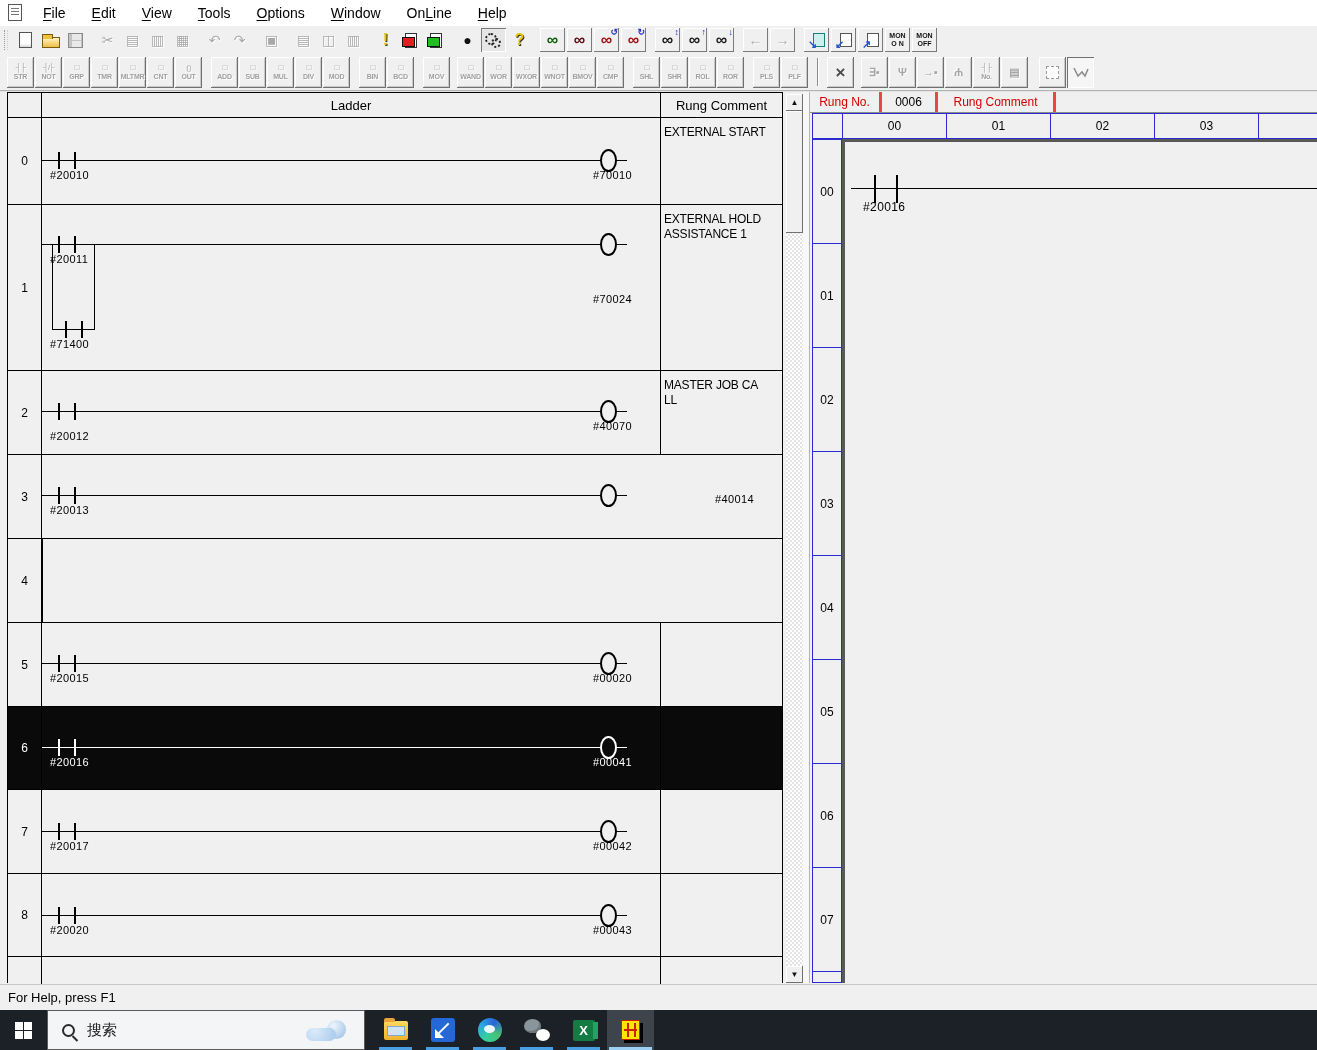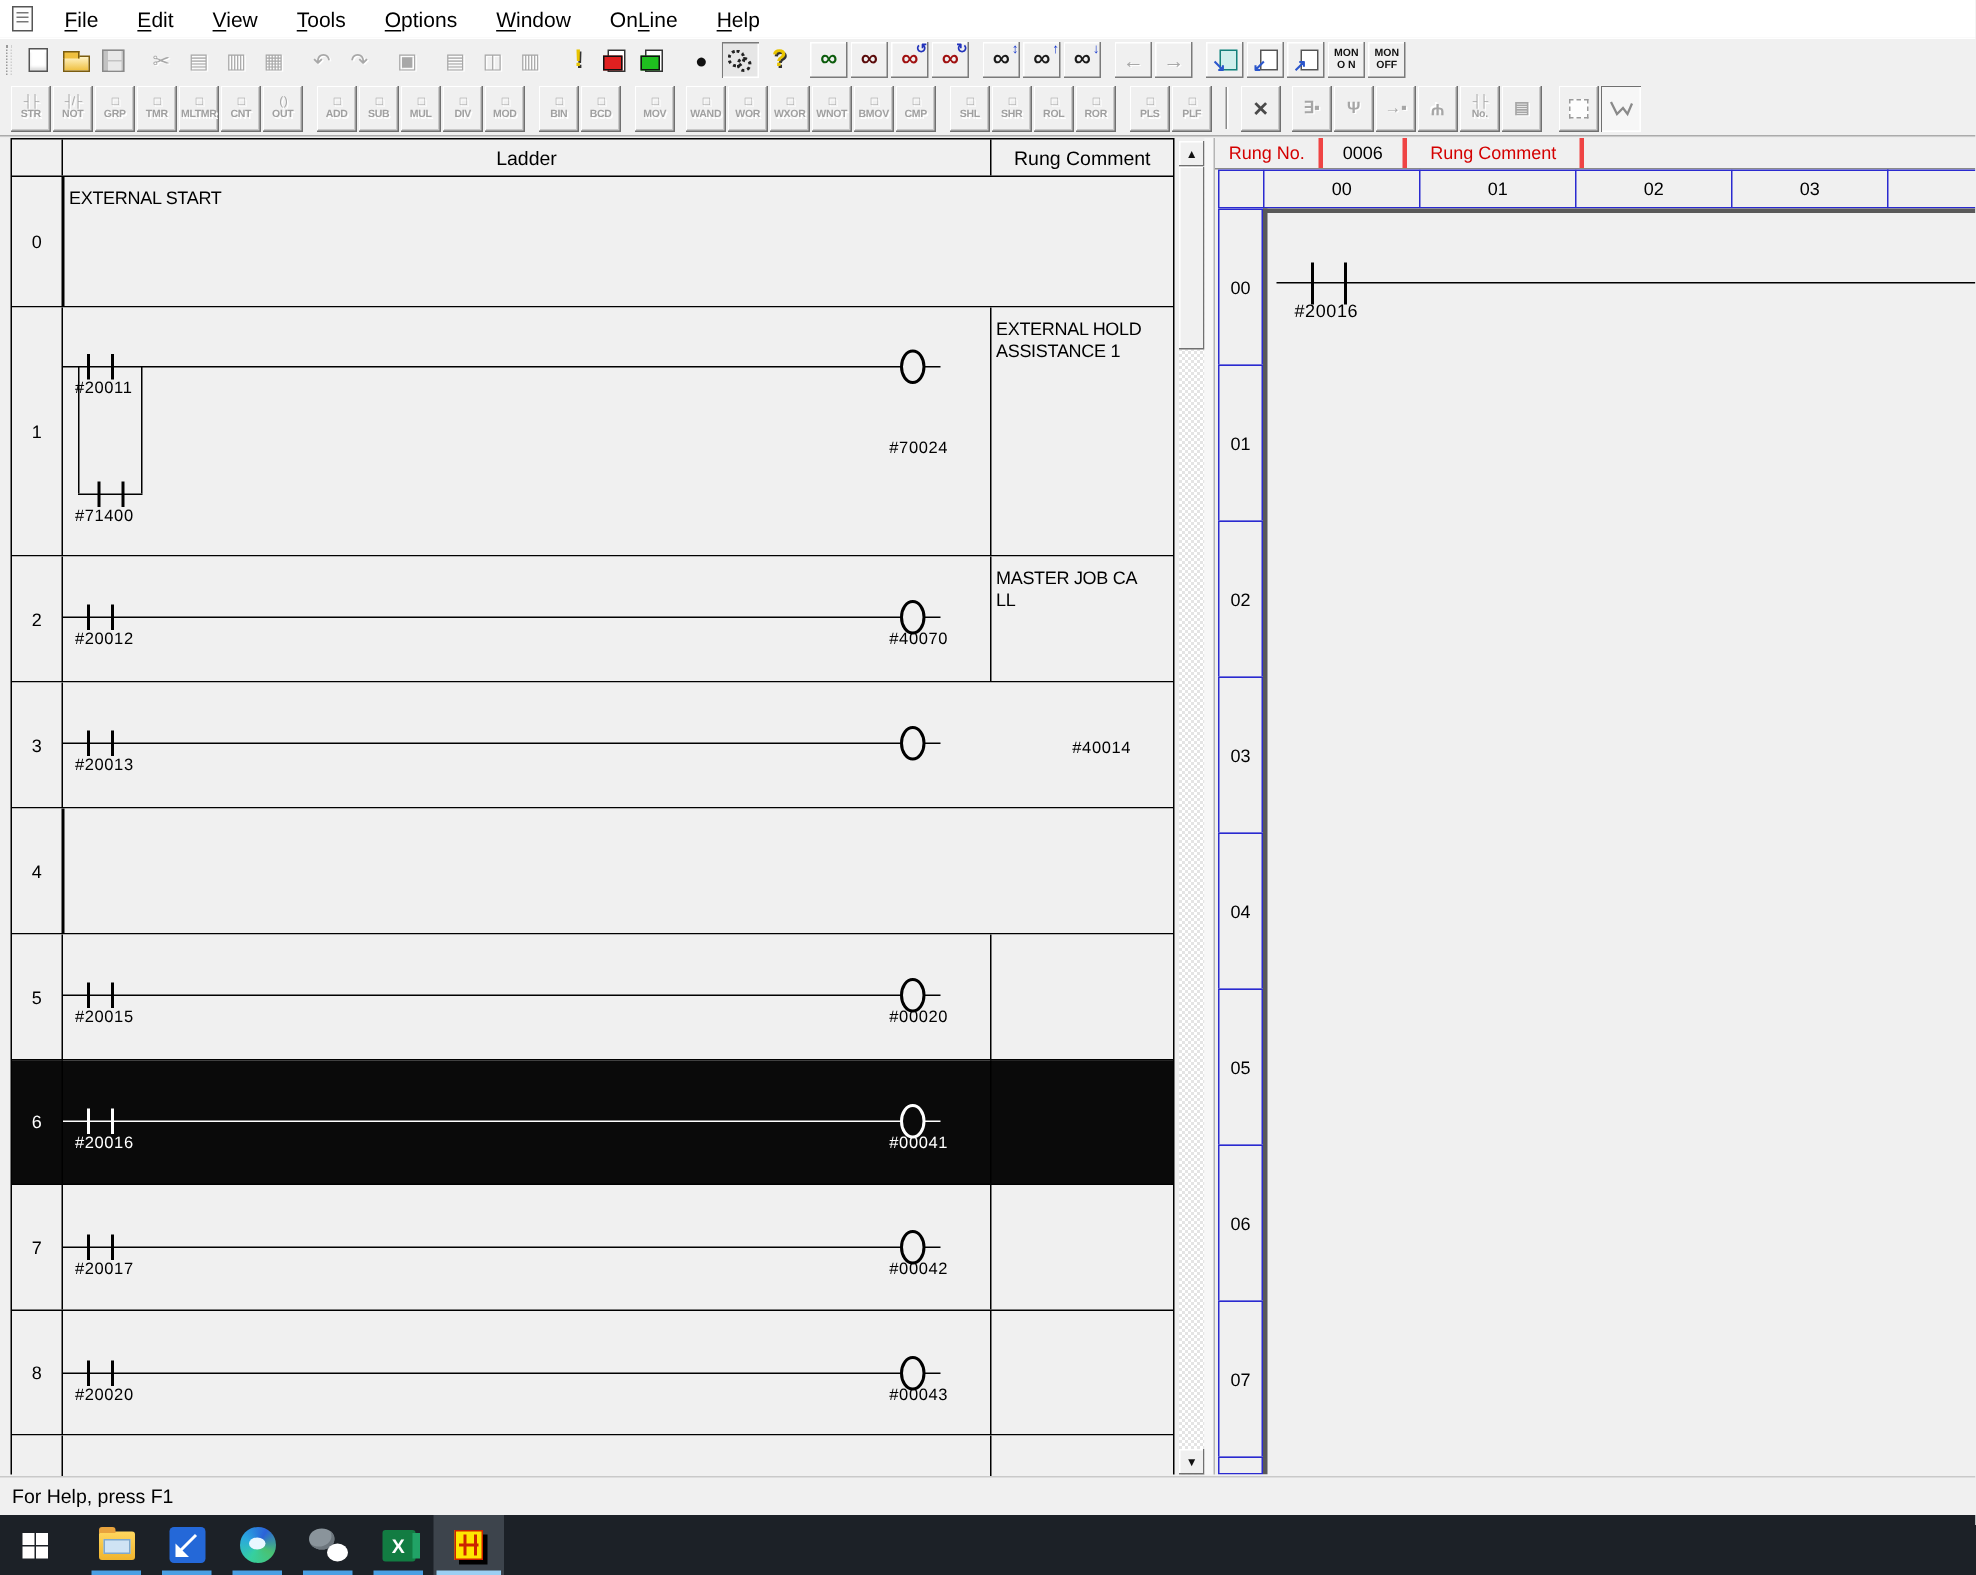--- a/index.html
+++ b/index.html
@@ -445,20 +445,28 @@
 
 <div class="ladder-table">
   <div class="lad-header">
     <div class="lh-num"></div>
     <div class="lh-title">Ladder</div>
     <div class="lh-comment">Rung Comment</div>
   </div>
   <div>
       <div class="rung-row" style="height: 87px;">
         <div class="rung-num">0</div>
+        <div class="rung-draw">
+          <div class="hline" style="left: 0px; top: 42px; width: 585px;"></div>
+          <div class="vbar" style="left: 16px; top: 34px;"></div>
+          <div class="vbar" style="left: 32px; top: 34px;"></div>
+          <div class="lad-label" style="left: 8px; top: 51px;">#20010</div>
+          <div class="coil" style="left: 558px; top: 31px;"></div>
+          <div class="lad-label" style="right: 28px; top: 51px;">#70010</div>
+        </div>
         <div class="rung-comment">
           <div>EXTERNAL START</div>
         </div>
       </div>
       <div class="rung-row" style="height: 166px;">
         <div class="rung-num">1</div>
         <div class="rung-draw">
           <div class="hline" style="left: 0px; top: 39px; width: 585px;"></div>
           <div class="vbar" style="left: 16px; top: 31px;"></div>
           <div class="vbar" style="left: 32px; top: 31px;"></div>
@@ -476,21 +484,21 @@
           <div>EXTERNAL HOLD</div>
           <div>ASSISTANCE 1</div>
         </div>
       </div>
       <div class="rung-row" style="height: 84px;">
         <div class="rung-num">2</div>
         <div class="rung-draw">
           <div class="hline" style="left: 0px; top: 40px; width: 585px;"></div>
           <div class="vbar" style="left: 16px; top: 32px;"></div>
           <div class="vbar" style="left: 32px; top: 32px;"></div>
-          <div class="lad-label" style="left: 8px; top: 49px;">#20012</div>
+          <div class="lad-label" style="left: 8px; top: 59px;">#20012</div>
           <div class="coil" style="left: 558px; top: 29px;"></div>
           <div class="lad-label" style="right: 28px; top: 49px;">#40070</div>
         </div>
         <div class="rung-comment">
           <div>MASTER JOB CA</div>
           <div>LL</div>
         </div>
       </div>
       <div class="rung-row" style="height: 84px;">
         <div class="rung-num">3</div>
@@ -611,20 +619,25 @@
 
 <div class="taskbar">
   <div class="start">
     <div class="win-logo">
         <span></span>
         <span></span>
         <span></span>
         <span></span>
       </div>
   </div>
+  <div class="searchbox">
+    <div class="mag"></div>
+    <div class="search-text">搜索</div>
+    <div class="cloud"></div>
+  </div>
   <div class="apps">
       <div class="app-slot">
         <div class="ticon-file-explorer"></div>
         <div class="app-underline"></div>
       </div>
       <div class="app-slot">
         <div class="ticon-scanner-app"></div>
         <div class="app-underline"></div>
       </div>
       <div class="app-slot">

